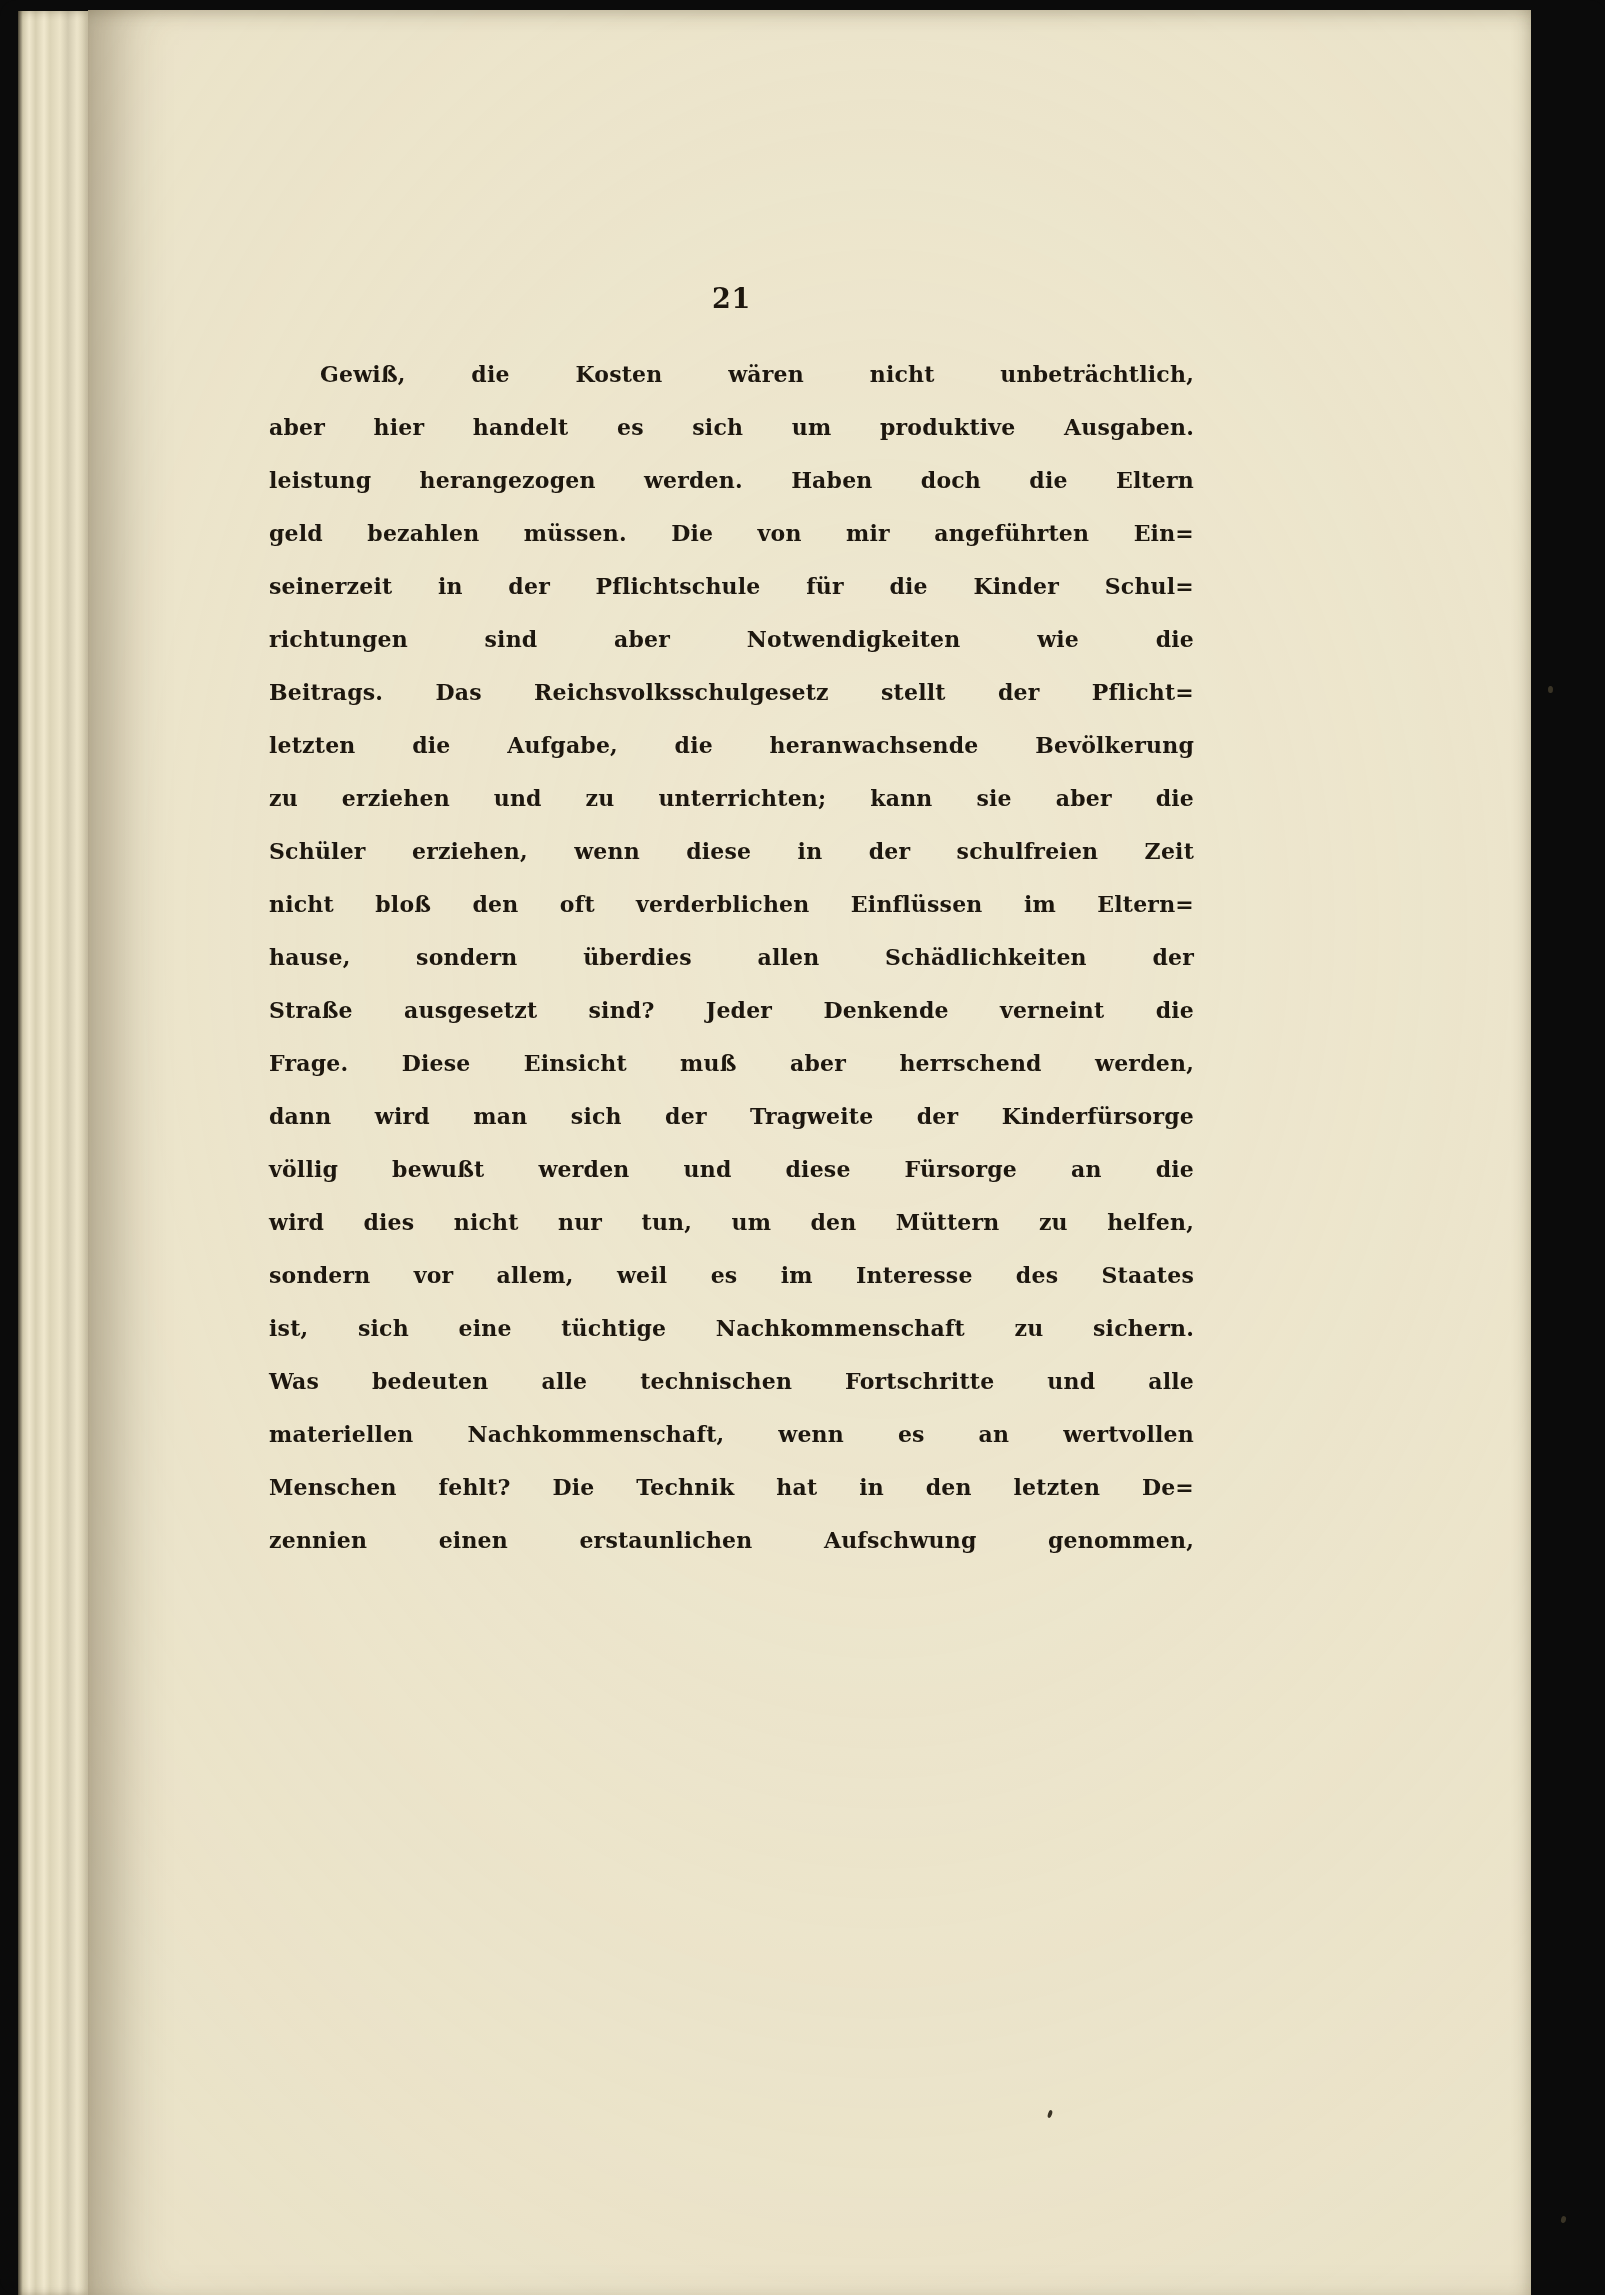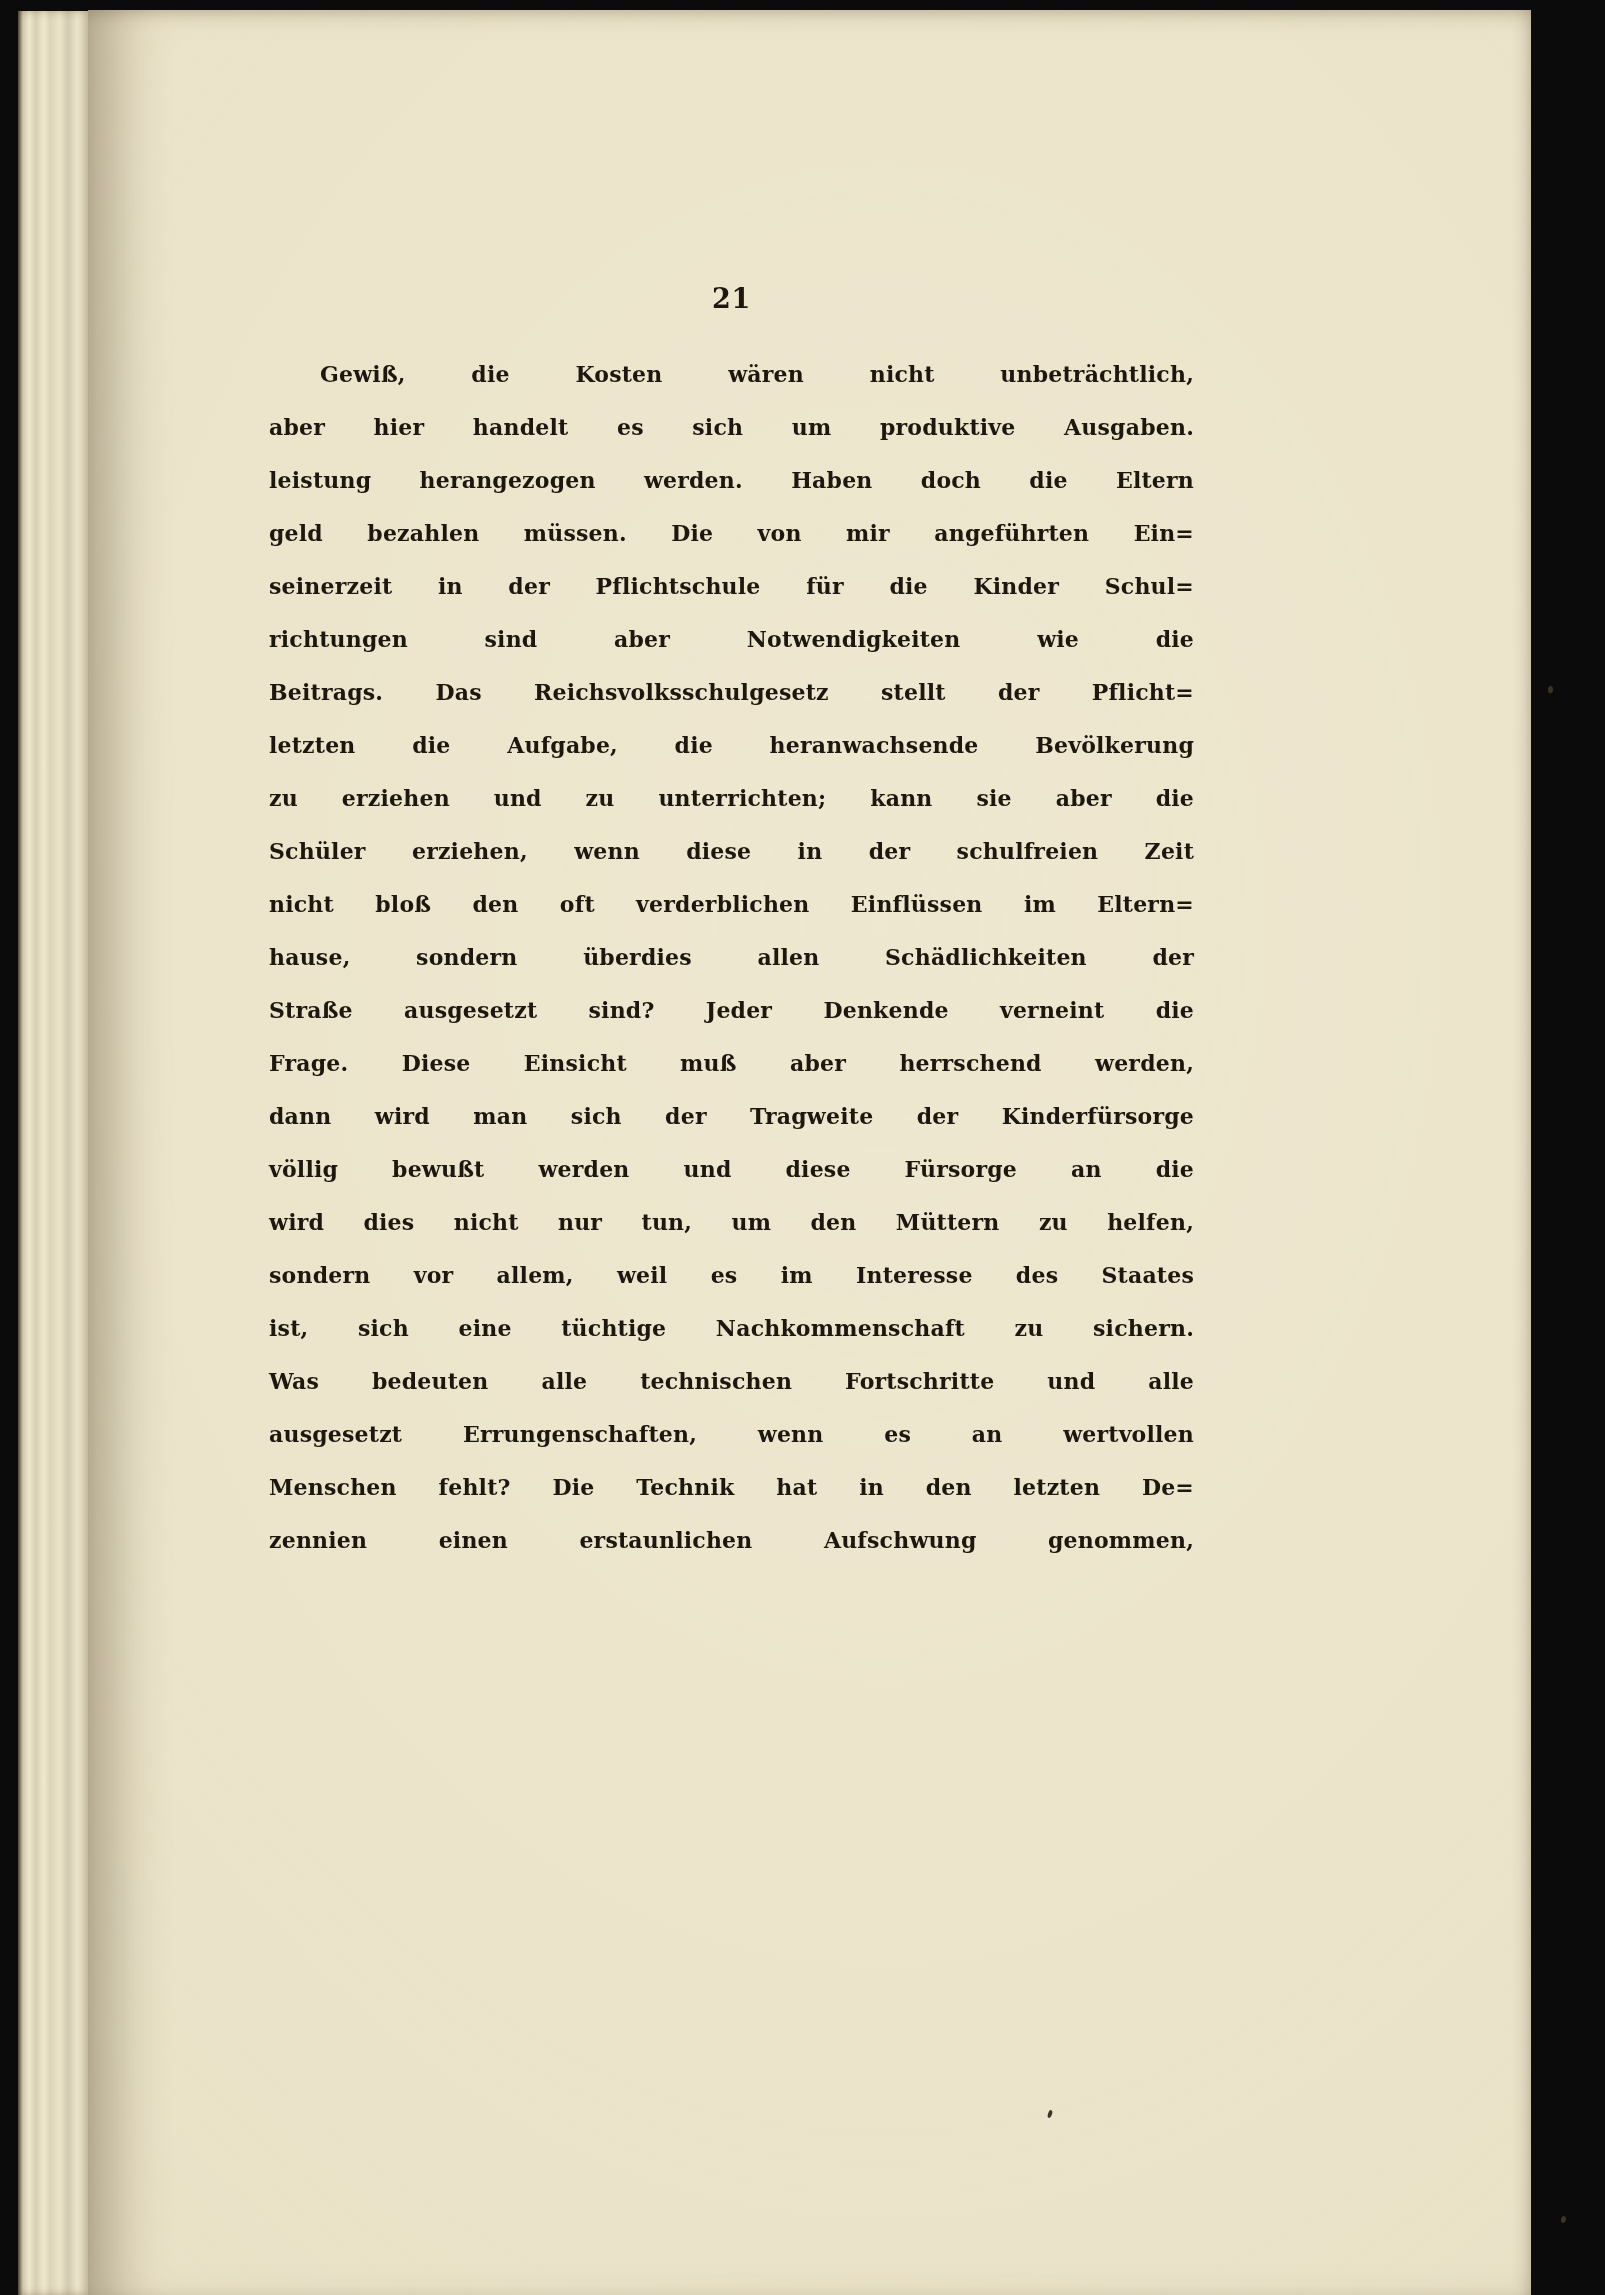--- a/index.html
+++ b/index.html
@@ -112,21 +112,21 @@
           <div class="text-line">nicht bloß den oft verderblichen Einflüssen im Eltern=</div>
           <div class="text-line">hause, sondern überdies allen Schädlichkeiten der</div>
           <div class="text-line">Straße ausgesetzt sind? Jeder Denkende verneint die</div>
           <div class="text-line">Frage. Diese Einsicht muß aber herrschend werden,</div>
           <div class="text-line">dann wird man sich der Tragweite der Kinderfürsorge</div>
           <div class="text-line">völlig bewußt werden und diese Fürsorge an die</div>
           <div class="text-line">wird dies nicht nur tun, um den Müttern zu helfen,</div>
           <div class="text-line">sondern vor allem, weil es im Interesse des Staates</div>
           <div class="text-line">ist, sich eine tüchtige Nachkommenschaft zu sichern.</div>
           <div class="text-line">Was bedeuten alle technischen Fortschritte und alle</div>
-          <div class="text-line">ausgesetzt Errungenschaften, wenn es an wertvollen</div>
+          <div class="text-line">materiellen Nachkommenschaft, wenn es an wertvollen</div>
           <div class="text-line">Menschen fehlt? Die Technik hat in den letzten De=</div>
           <div class="text-line">zennien einen erstaunlichen Aufschwung genommen,</div>
         </div>
 
     </div>
 
     <div class="scan-speck speck-1"></div>
     <div class="scan-speck speck-2"></div>
     <div class="scan-speck speck-3"></div>
 

